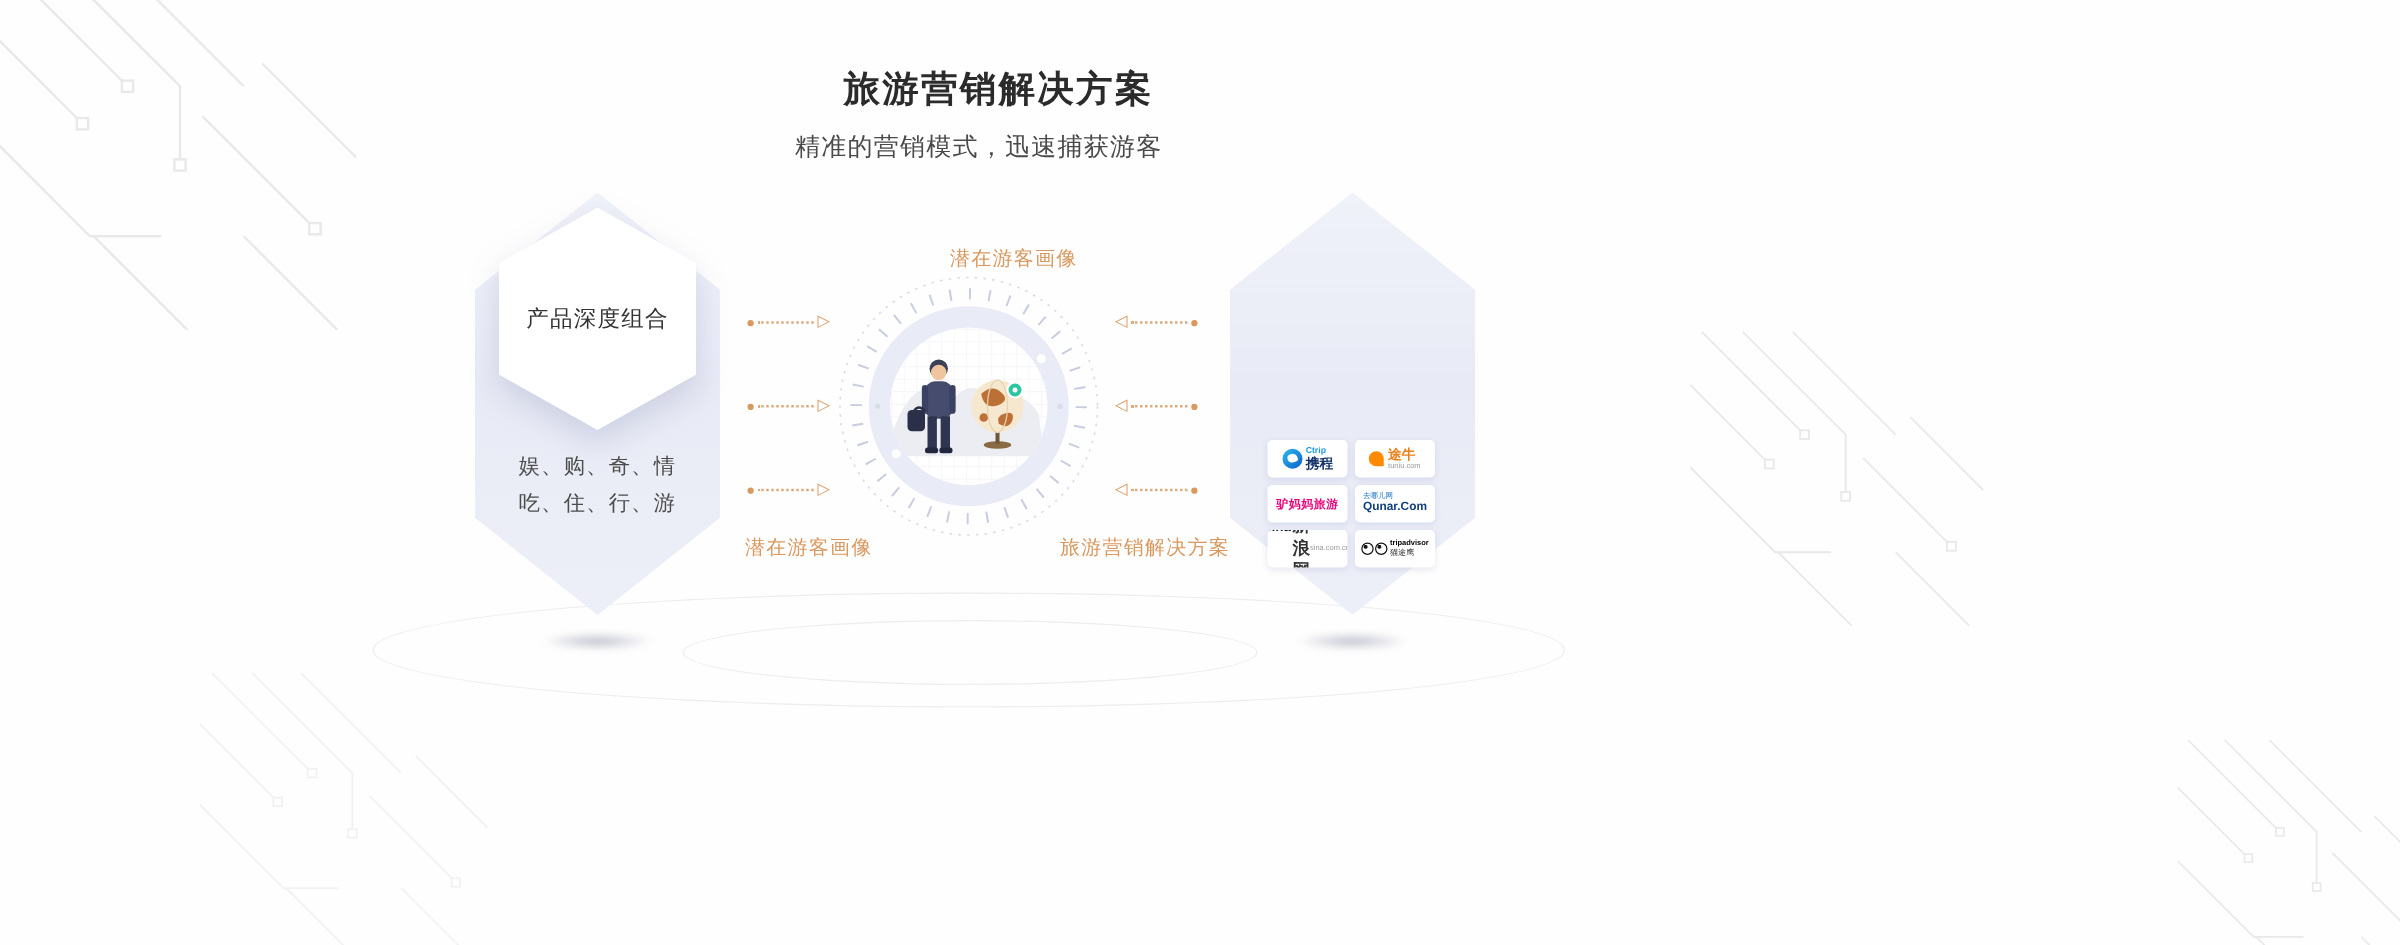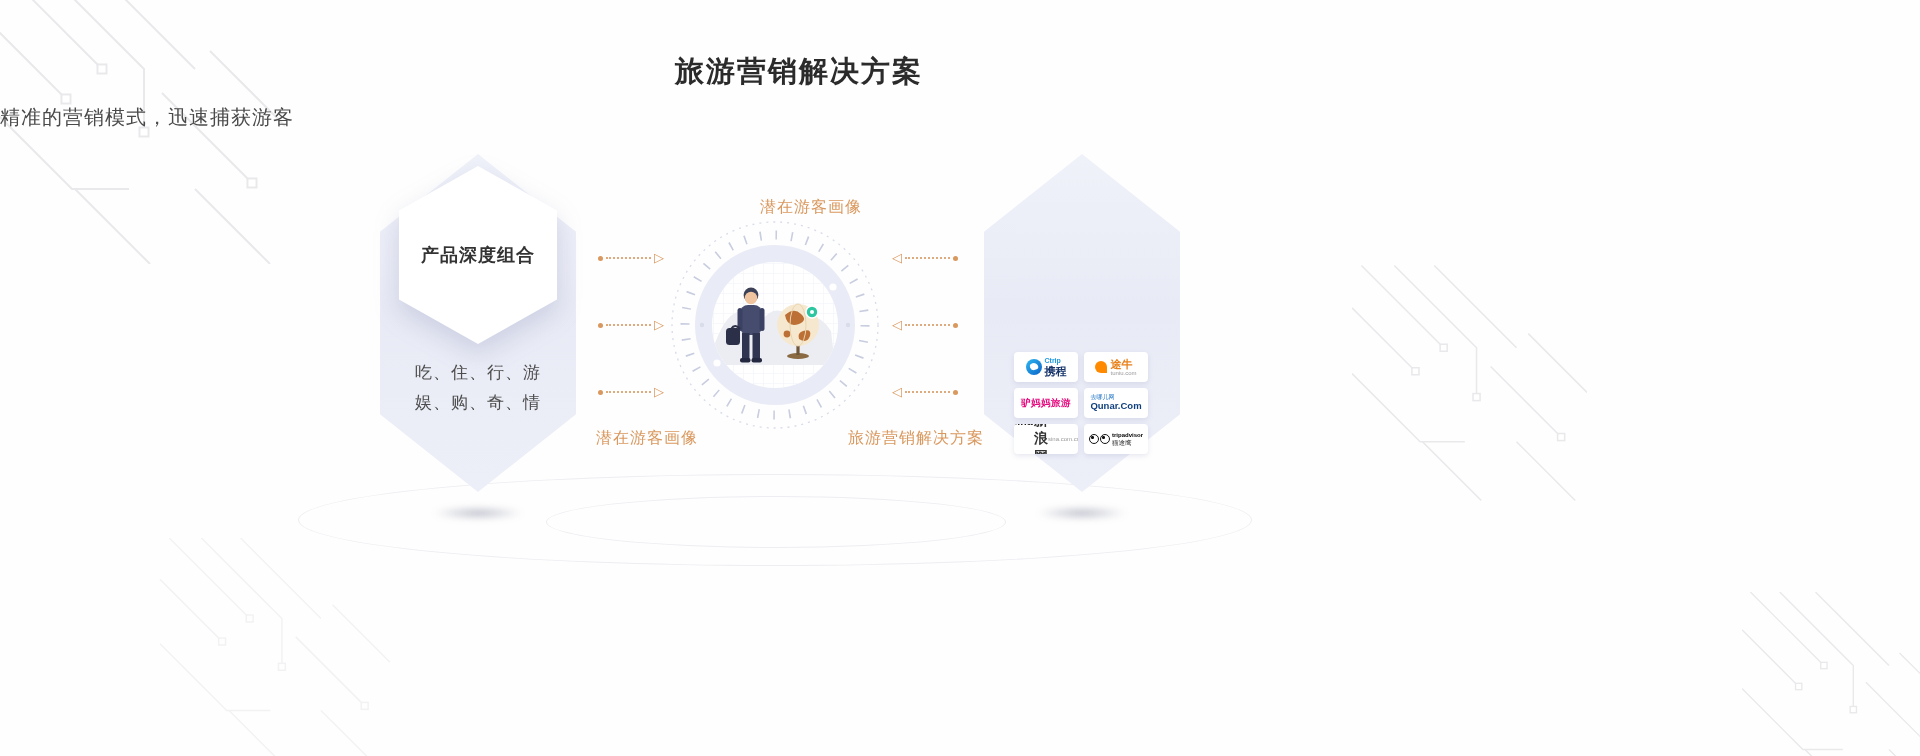--- a/index.html
+++ b/index.html
@@ -9,21 +9,21 @@
   }
   
   .deco{position:absolute;pointer-events:none;}
   .deco-tl{left:-30px;top:-36px;width:330px;height:300px;}
   .deco-right{left:1352px;top:258px;width:235px;height:250px;}
   .deco-bl{left:145px;top:538px;width:260px;height:230px;opacity:.55;}
   .deco-br{left:1742px;top:592px;width:210px;height:210px;}
   
   .title{position:absolute;left:16px;top:52px;width:1566px;text-align:center;
     font-size:29px;font-weight:bold;color:#2b2b2b;letter-spacing:2px;}
-  .subtitle{position:absolute;left:0;top:104px;width:1566px;text-align:left;
+  .subtitle{position:absolute;left:0;top:104px;width:1566px;text-align:center;
     font-size:20px;color:#4a4a4a;letter-spacing:1px;}
   
   .ring{position:absolute;border:1px solid #ededf2;border-radius:50%;}
   .ring-outer{left:298px;top:474px;width:952px;height:90px;}
   .ring-inner{left:546px;top:496px;width:458px;height:50px;}
   .hex-shadow{position:absolute;width:92px;height:14px;border-radius:50%;
     background:radial-gradient(ellipse,rgba(85,90,120,.38),rgba(85,90,120,0) 70%);
     filter:blur(3px);}
   .hex-shadow-l{left:432px;top:506px;}
   .hex-shadow-r{left:1036px;top:506px;}
@@ -32,21 +32,21 @@
     clip-path:polygon(50% 0,100% 23%,100% 77%,50% 100%,0 77%,0 23%);
     background:linear-gradient(180deg,#f0f2fa 0%,#e8eaf5 45%,#edeff8 100%);}
   .hex-outer-l{left:380px;}
   .hex-outer-r{left:984px;}
   .hex-inner-wrap{position:absolute;top:166px;filter:drop-shadow(0 10px 12px rgba(105,115,160,.22));}
   .hex-inner-wrap-l{left:399px;}
   .hex-inner-wrap-r{left:1003px;}
   .hex-inner{width:158px;height:178px;background:#fff;
     clip-path:polygon(50% 0,100% 25%,100% 75%,50% 100%,0 75%,0 25%);
     display:flex;align-items:center;justify-content:center;}
-  .hex-title{font-size:18px;font-weight:bold;color:#333;letter-spacing:1px;}
+  .hex-title{font-size:18px;font-weight:normal;color:#333;letter-spacing:1px;}
   .hex-lines{position:absolute;left:380px;top:358px;width:196px;text-align:center;
     font-size:17px;color:#4c4c4c;line-height:30px;letter-spacing:1px;}
   
   .lbl{position:absolute;font-size:16px;color:#d9985e;text-align:center;letter-spacing:1px;}
   .lbl-top{left:702px;top:197px;width:160px;text-align:right;}
   .lbl-bl{left:576px;top:428px;width:142px;}
   .lbl-br{left:840px;top:428px;width:152px;}
   .arrow{position:absolute;width:66px;height:14px;display:flex;align-items:center;}
   .ar-left{left:598px;}
   .ar-right{left:892px;}
@@ -142,22 +142,22 @@
   <div class="hex-shadow hex-shadow-l"></div>
   <div class="hex-shadow hex-shadow-r"></div>
 
   <div class="hex-outer hex-outer-l"></div>
   <div class="hex-inner-wrap hex-inner-wrap-l">
     <div class="hex-inner">
       <span class="hex-title">产品深度组合</span>
     </div>
   </div>
   <div class="hex-lines">
+    <div>娱、购、奇、情</div>
     <div>吃、住、行、游</div>
-    <div>娱、购、奇、情</div>
   </div>
 
   <svg class="dial" viewBox="0 0 224 224">
     <defs>
       <pattern id="gridpat" width="10" height="10" patternUnits="userSpaceOnUse">
         <path d="M10 0 H0 V10" fill="none" stroke="#f0f2f7" stroke-width="1"></path>
       </pattern>
       <clipPath id="innerclip">
           <circle cx="112" cy="112" r="63"></circle>
         </clipPath>

